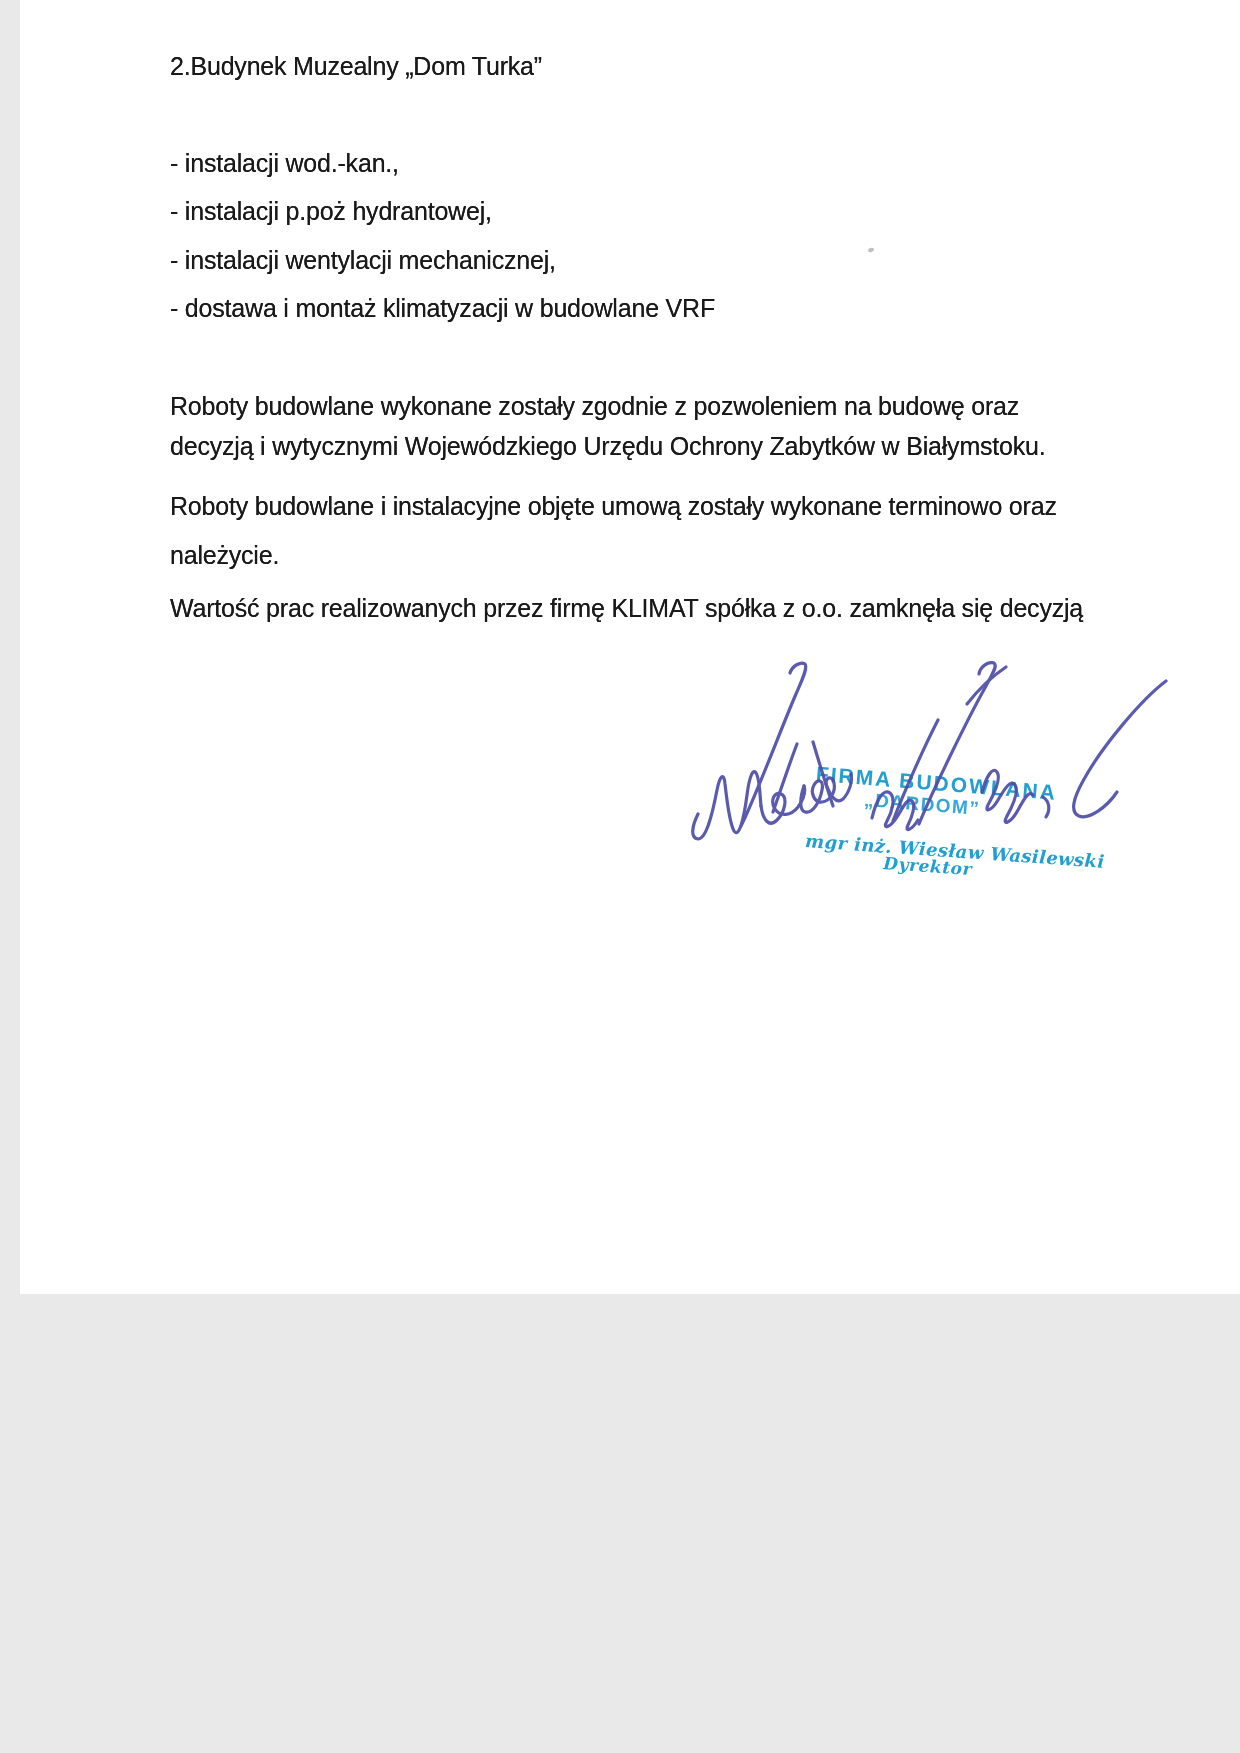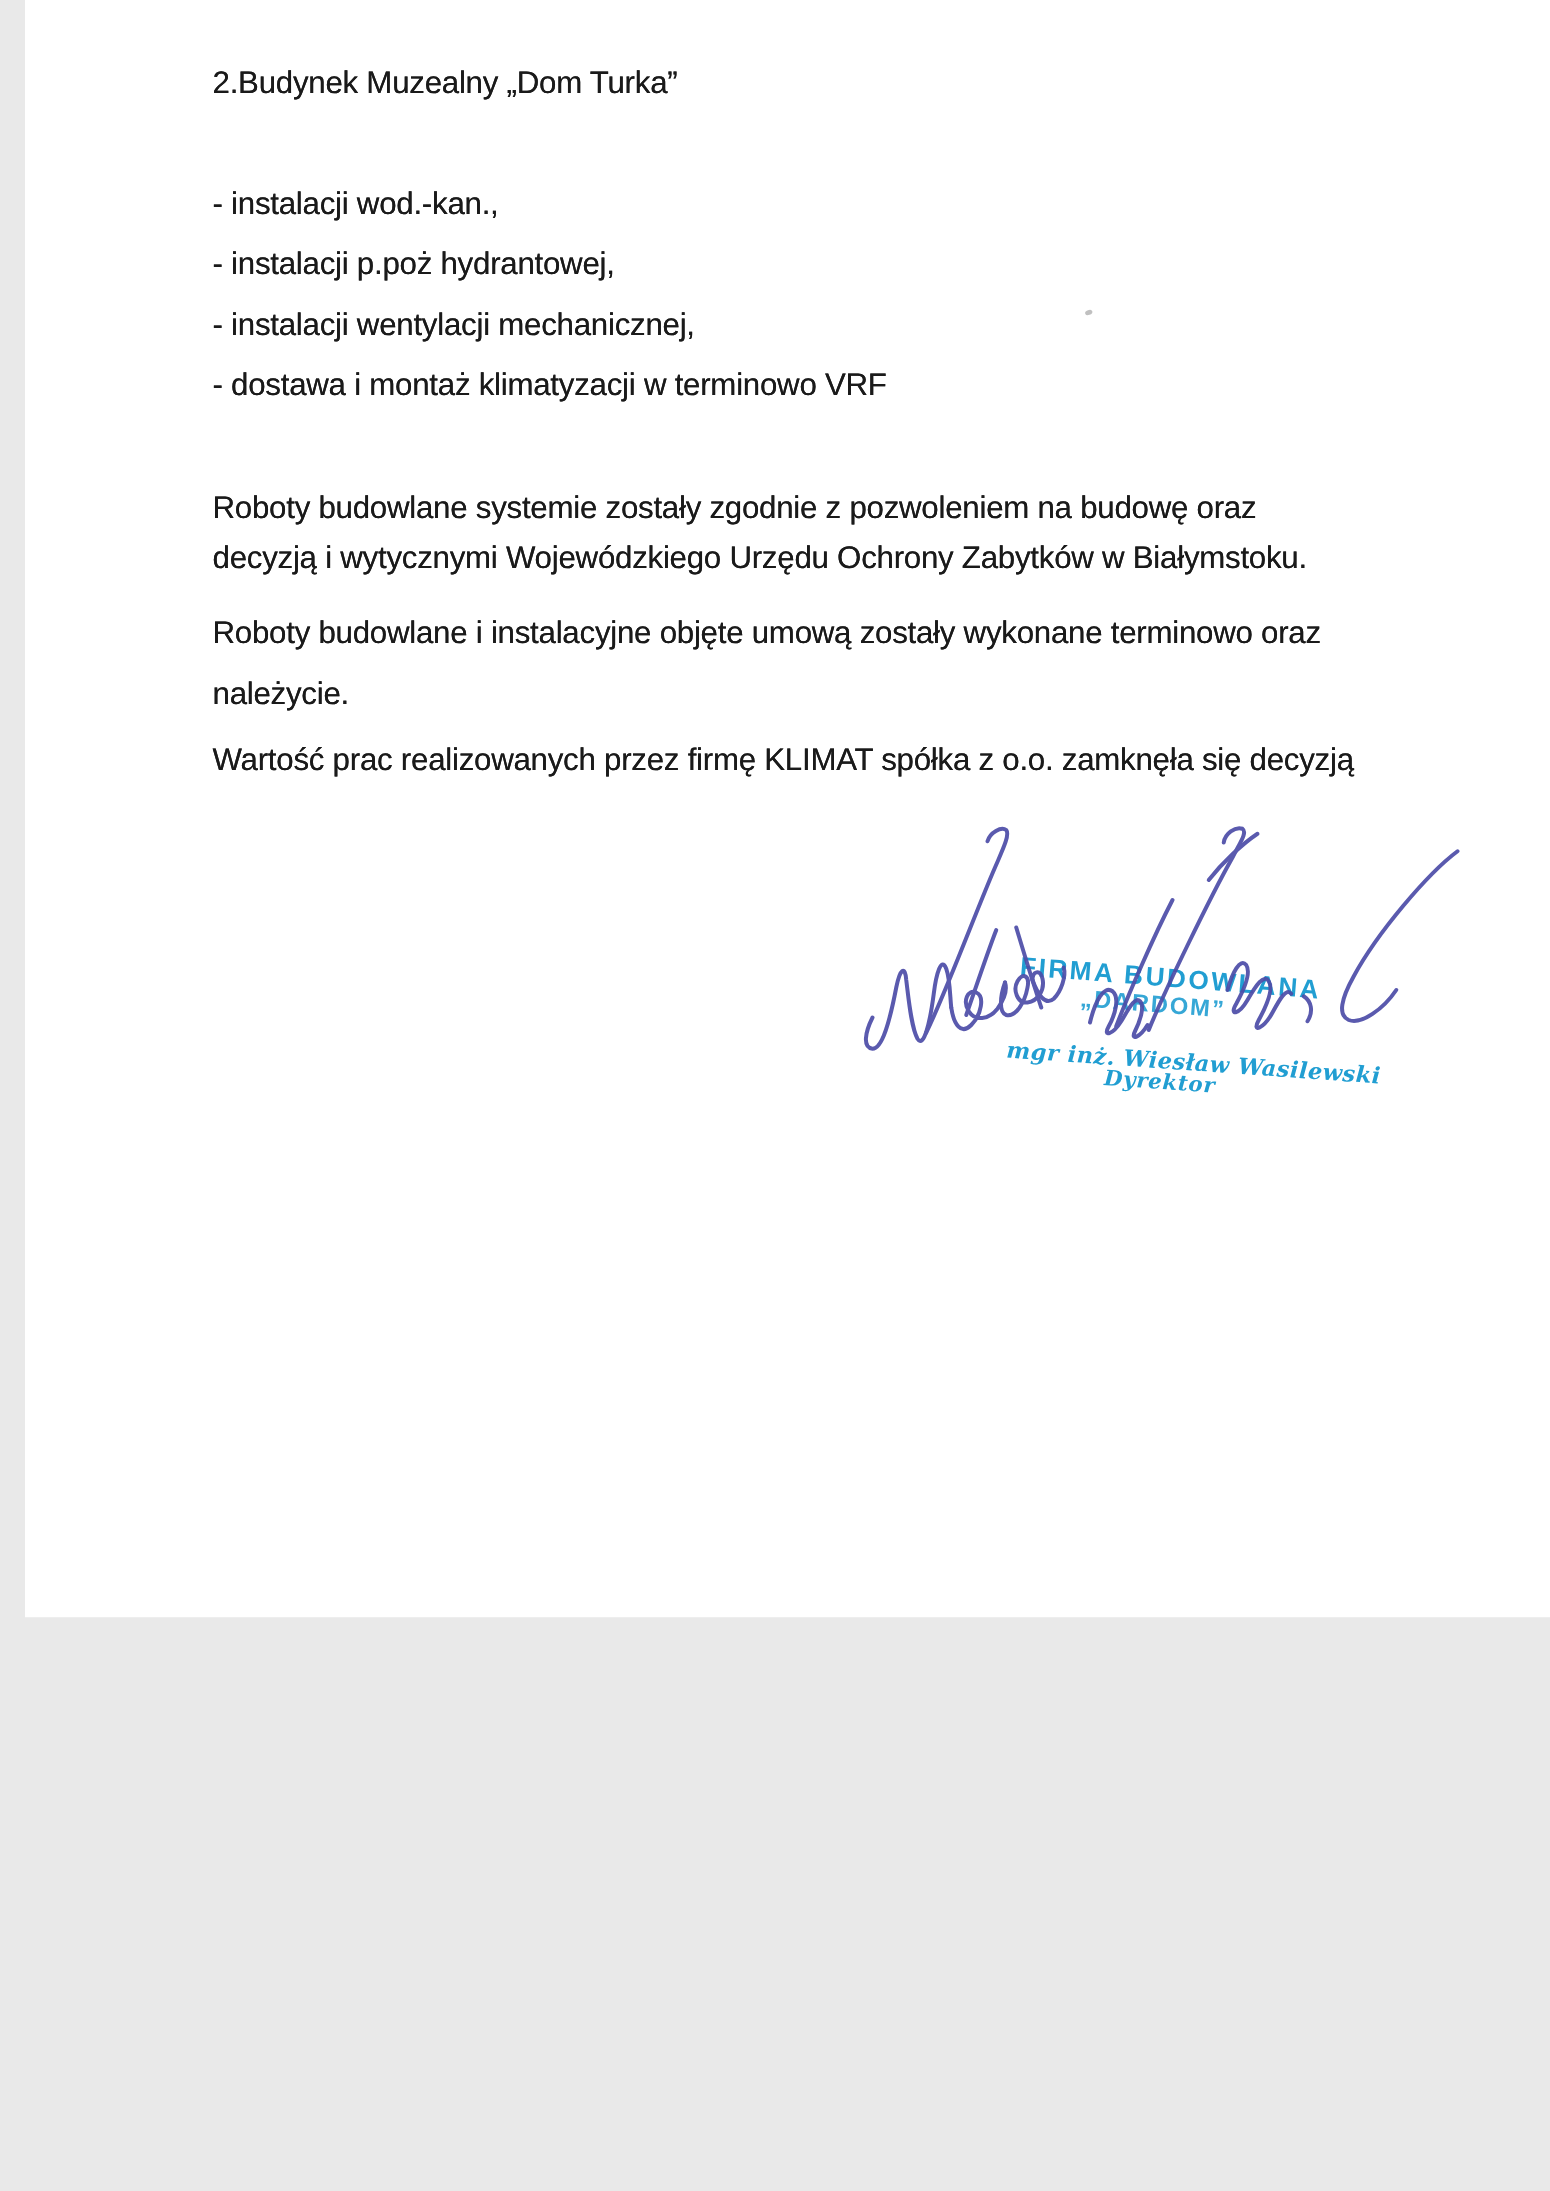--- a/index.html
+++ b/index.html
@@ -62,22 +62,22 @@
 </style>
 </head>
 <body>
 
 <div class="page">
 
   <div class="ln" style="top:53px">2.Budynek Muzealny „Dom Turka”</div>
   <div class="ln" style="top:150px">- instalacji wod.-kan.,</div>
   <div class="ln" style="top:247px">- instalacji wentylacji mechanicznej,</div>
   <div class="ln" style="top:198px">- instalacji p.poż hydrantowej,</div>
-  <div class="ln" style="top:295px">- dostawa i montaż klimatyzacji w terminowo VRF</div>
-  <div class="ln" style="top:393px">Roboty budowlane systemie zostały zgodnie z pozwoleniem na budowę oraz</div>
+  <div class="ln" style="top:295px">- dostawa i montaż klimatyzacji w budowlane VRF</div>
+  <div class="ln" style="top:393px">Roboty budowlane wykonane zostały zgodnie z pozwoleniem na budowę oraz</div>
   <div class="ln" style="top:433px">decyzją i wytycznymi Wojewódzkiego Urzędu Ochrony Zabytków w Białymstoku.</div>
   <div class="ln" style="top:493px">Roboty budowlane i instalacyjne objęte umową zostały wykonane terminowo oraz</div>
   <div class="ln" style="top:542px">należycie.</div>
   <div class="ln" style="top:595px">Wartość prac realizowanych przez firmę KLIMAT spółka z o.o. zamknęła się decyzją</div>
 
   <div class="sig-area">
     <div class="stamp stamp-co1">FIRMA BUDOWLANA</div>
     <div class="stamp stamp-co2">„DARDOM”</div>
     <div class="stamp stamp-signer">mgr inż. Wiesław Wasilewski</div>
     <div class="stamp stamp-title">Dyrektor</div>

